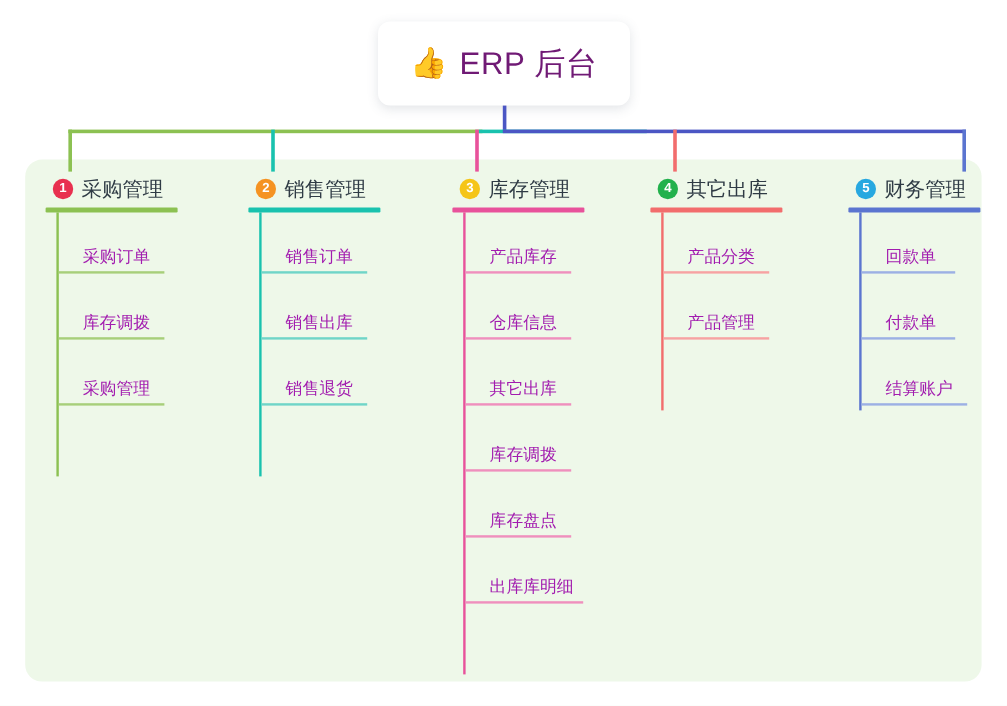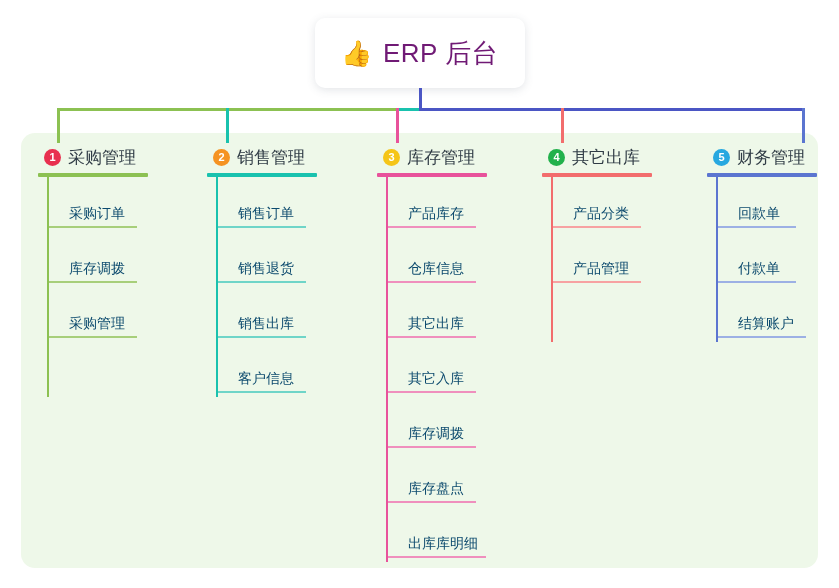--- a/index.html
+++ b/index.html
@@ -115,21 +115,21 @@
     position: relative;
     height: 55px;
     padding-left: 22px;
     box-sizing: border-box;
   }
   .item-label {
     position: absolute;
     left: 22px;
     bottom: 9px;
     font-size: 14px;
-    color: #0c4a6e;
+    color: #a21caf;
     white-space: nowrap;
   }
   .item-rule {
     position: absolute;
     left: 2px;
     bottom: 4px;
     height: 2px;
   }
 </style>
 </head>
@@ -185,31 +185,27 @@
       <span class="col-title">销售管理</span>
     </div>
     <div class="col-rule" style="width:110px; background:#19c2ae;"></div>
     <div class="items">
       <div class="trunk" style="height:220px; background:#19c2ae;"></div>
       <div class="item">
         <span class="item-label">销售订单</span>
         <span class="item-rule" style="width:88px; background:#6fd5c8;"></span>
       </div>
       <div class="item">
+        <span class="item-label">销售出库</span>
+        <span class="item-rule" style="width:88px; background:#6fd5c8;"></span>
+      </div>
+      <div class="item">
         <span class="item-label">销售退货</span>
         <span class="item-rule" style="width:88px; background:#6fd5c8;"></span>
       </div>
-      <div class="item">
-        <span class="item-label">销售出库</span>
-        <span class="item-rule" style="width:88px; background:#6fd5c8;"></span>
-      </div>
-      <div class="item">
-        <span class="item-label">客户信息</span>
-        <span class="item-rule" style="width:88px; background:#6fd5c8;"></span>
-      </div>
     </div>
   </div>
 
   <div class="column" style="left:377px; width:160px;">
     <div class="col-head">
       <span class="badge" style="background:#f5c518;">3</span>
       <span class="col-title">库存管理</span>
     </div>
     <div class="col-rule" style="width:110px; background:#e8529b;"></div>
     <div class="items">
@@ -220,24 +216,20 @@
       </div>
       <div class="item">
         <span class="item-label">仓库信息</span>
         <span class="item-rule" style="width:88px; background:#ef8fbd;"></span>
       </div>
       <div class="item">
         <span class="item-label">其它出库</span>
         <span class="item-rule" style="width:88px; background:#ef8fbd;"></span>
       </div>
       <div class="item">
-        <span class="item-label">其它入库</span>
-        <span class="item-rule" style="width:88px; background:#ef8fbd;"></span>
-      </div>
-      <div class="item">
         <span class="item-label">库存调拨</span>
         <span class="item-rule" style="width:88px; background:#ef8fbd;"></span>
       </div>
       <div class="item">
         <span class="item-label">库存盘点</span>
         <span class="item-rule" style="width:88px; background:#ef8fbd;"></span>
       </div>
       <div class="item">
         <span class="item-label">出库库明细</span>
         <span class="item-rule" style="width:98px; background:#ef8fbd;"></span>

